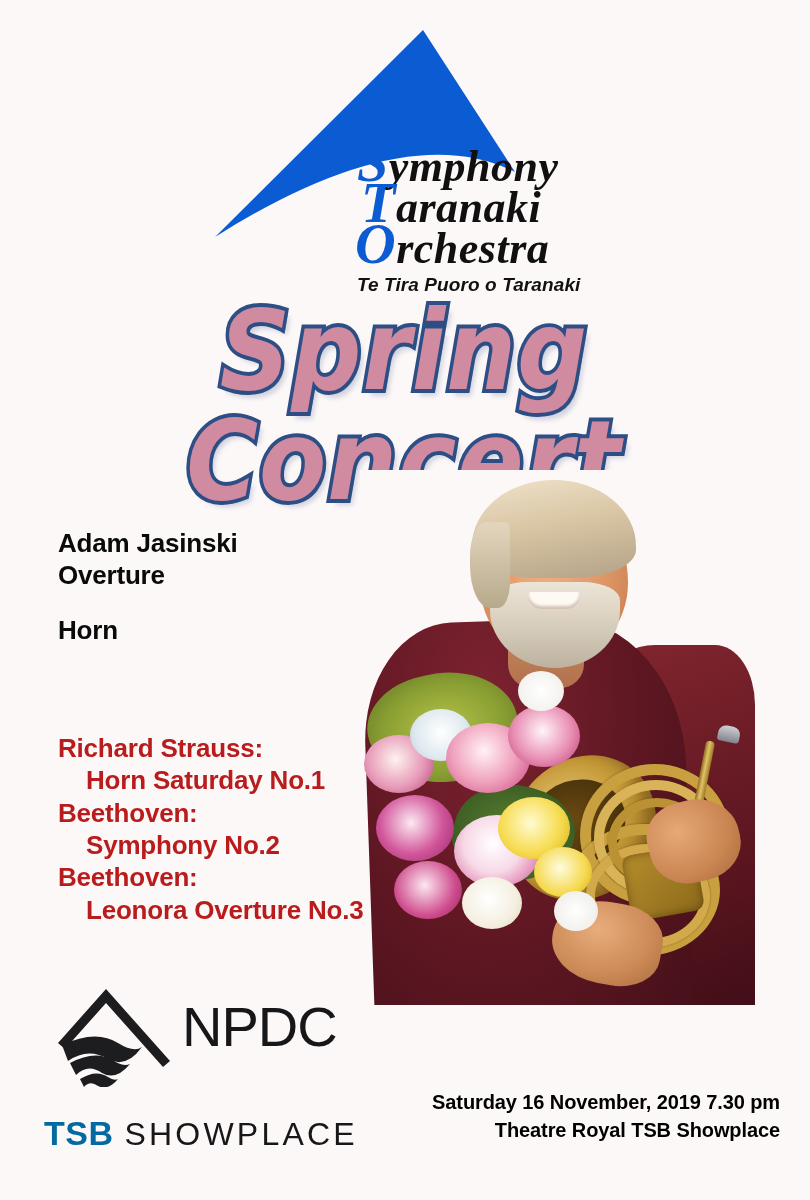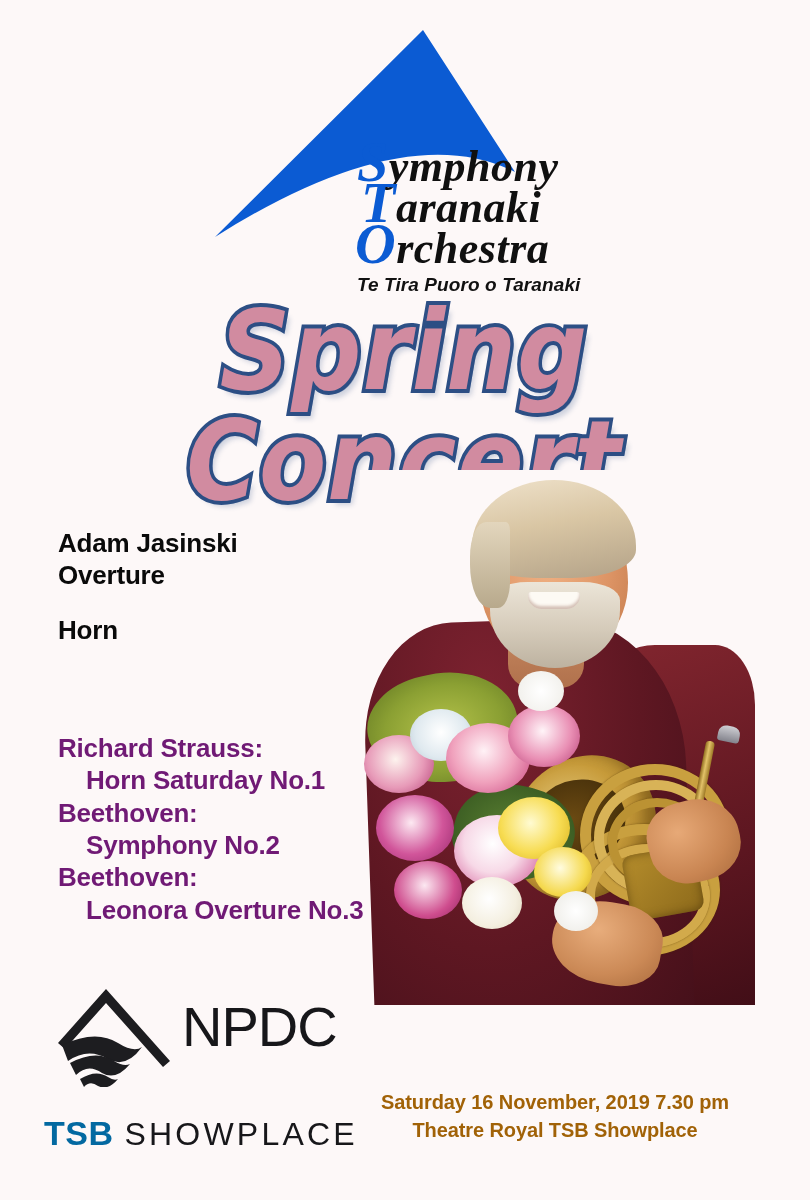--- a/index.html
+++ b/index.html
@@ -360,21 +360,21 @@
   .credit-group { margin-bottom: 23px; }
   .credit-group:last-child { margin-bottom: 0; }
 
   .program {
     position: absolute;
     left: 58px;
     top: 732px;
     font-weight: 700;
     font-size: 26px;
     line-height: 1.245;
-    color: #701a75;
+    color: #b91c1c;
     letter-spacing: -0.2px;
   }
   .prog-work { padding-left: 28px; }
 
   
   .npdc {
     position: absolute;
     left: 56px;
     top: 985px;
     width: 270px;
@@ -422,25 +422,25 @@
     letter-spacing: 3.2px;
     margin-left: 11px;
   }
 
   
   .event {
     position: absolute;
     left: 330px;
     top: 1088px;
     width: 450px;
-    text-align: center;
+    text-align: right;
     font-weight: 700;
     font-size: 20px;
     line-height: 1.42;
-    color: #a16207;
+    color: #000000;
     letter-spacing: -0.1px;
   }
 </style>
 </head>
 <body>
 
 <div class="poster">
 
   <div class="logo-block">
 

